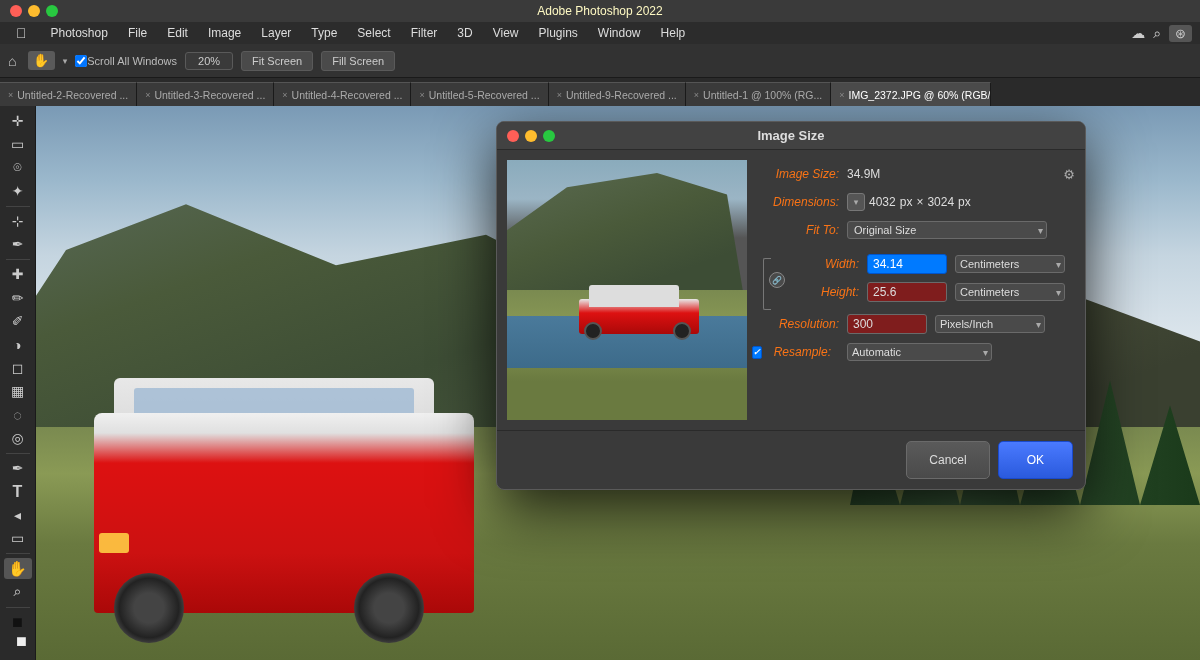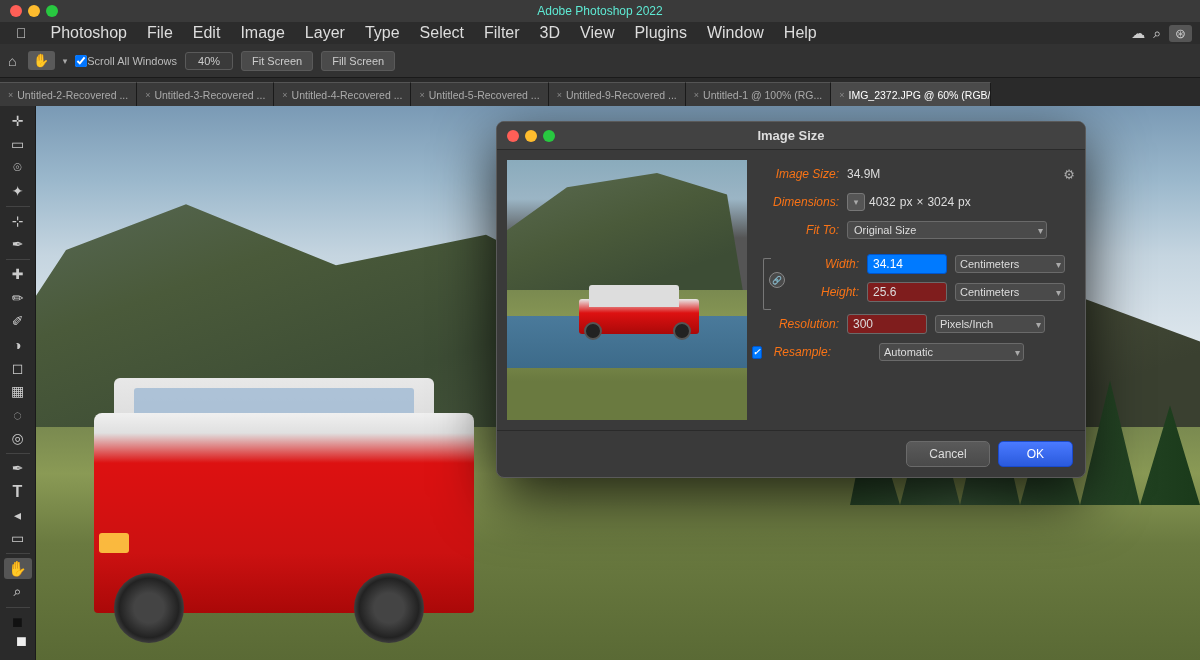--- a/index.html
+++ b/index.html
@@ -9,21 +9,21 @@
     .title-bar {
       height: 22px;
       background: #3a3a3a;
       display: flex;
       align-items: center;
       justify-content: center;
       position: relative;
     }
     .title-bar-text {
       font-size: 12px;
-      color: #5eead4;
+      color: #fef9c3;
       font-weight: 500;
     }
     .traffic-lights {
       position: absolute;
       left: 10px;
       display: flex;
       gap: 6px;
       align-items: center;
     }
     .traffic-light {
@@ -36,21 +36,21 @@
     
     .menu-bar {
       height: 22px;
       background: #2c2c2c;
       display: flex;
       align-items: center;
       padding: 0 8px;
       gap: 4px;
     }
     .menu-item {
-      font-size: 16px;
+      font-size: 12px;
       color: #ddd;
       padding: 2px 8px;
       cursor: pointer;
       border-radius: 3px;
     }
     .apple-icon { font-size: 14px; margin-right: 4px; }
 
     
     .options-bar {
       height: 34px;
@@ -473,21 +473,21 @@
       display: flex;
       justify-content: flex-end;
       gap: 8px;
       border-top: 1px solid #2a2a2a;
     }
     .btn-cancel {
       background: linear-gradient(180deg, #5a5a5a, #4a4a4a);
       border: 1px solid #6a6a6a;
       color: #ddd;
       font-size: 12px;
-      padding: 5px 22px;
+      padding: 11px 22px;
       border-radius: 5px;
       cursor: pointer;
     }
     .btn-ok {
       background: linear-gradient(180deg, #4a7aff, #2a5add);
       border: 1px solid #1a4acc;
       color: #fff;
       font-size: 12px;
       padding: 5px 28px;
       border-radius: 5px;
@@ -534,21 +534,21 @@
 </div>
 
 <div class="options-bar">
   <span class="home-icon">⌂</span>
   <span class="hand-icon">✋</span>
   <span class="dropdown-arrow">▾</span>
   <label class="scroll-label">
     <input type="checkbox" checked="" style="width: 12px; height: 12px;">
     <span>Scroll All Windows</span>
   </label>
-  <div class="zoom-display">40%</div>
+  <div class="zoom-display">20%</div>
   <button class="options-btn">Fit Screen</button>
   <button class="options-btn">Fill Screen</button>
 </div>
 
 <div class="tabs-bar">
   <div class="tab">
     <span class="tab-close">×</span>
     <span>Untitled-2-Recovered ...</span>
   </div>
   <div class="tab">
@@ -745,21 +745,21 @@
             </div>
 
             <div class="form-row">
               <span class="form-label">
                 <div class="checkbox-row" style="justify-content:flex-end;padding-right:8px;">
                   <div class="cb"></div>
                   <span>Resample:</span>
                 </div>
               </span>
               <div class="select-wrapper">
-                <select class="form-select" style="width:145px;margin-left:32px;">
+                <select class="form-select" style="width:145px;">
                   <option>Automatic</option>
                 </select>
               </div>
             </div>
           </div>
         </div>
 
         <div class="dialog-footer">
           <button class="btn-cancel">Cancel</button>
           <button class="btn-ok">OK</button>

